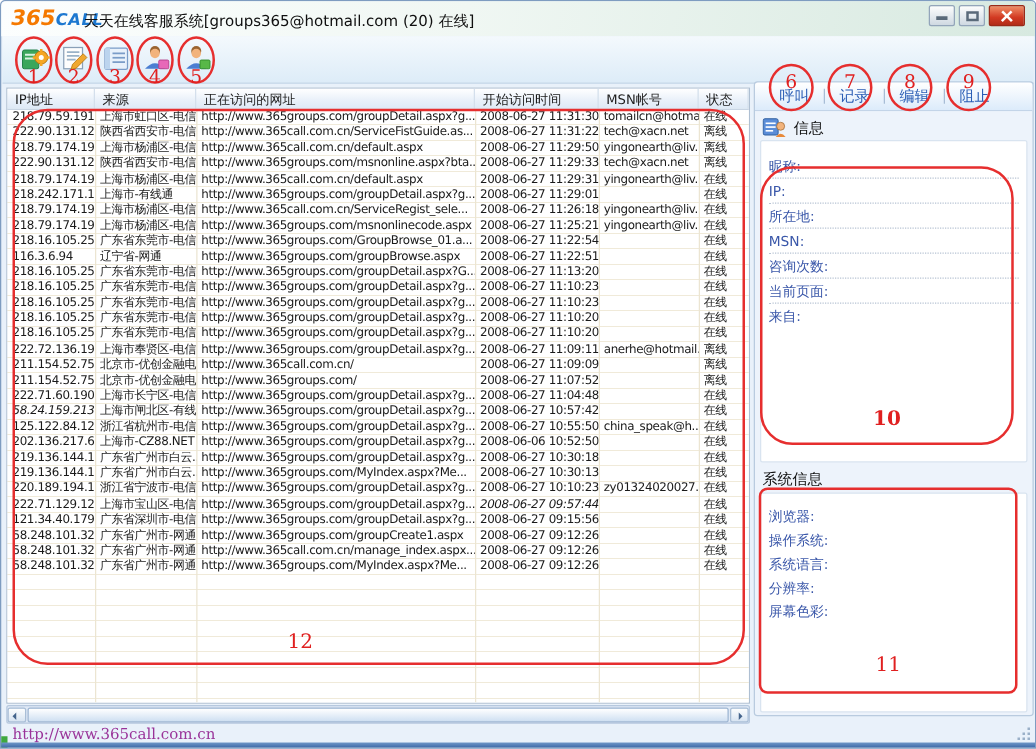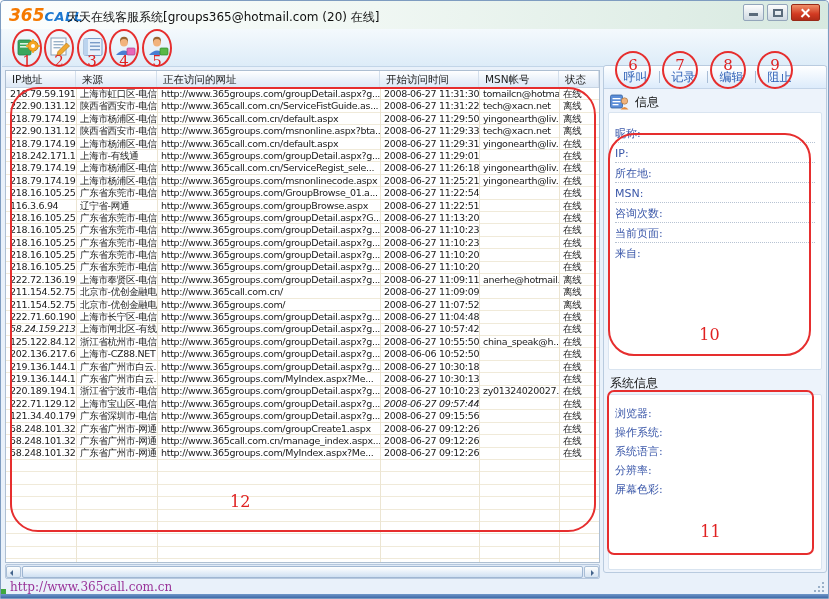--- a/index.html
+++ b/index.html
@@ -94,25 +94,25 @@
   .ann { position:absolute; border:2.5px solid #e62e2e; z-index:60; pointer-events:none; }
   .ann-num { position:absolute; color:#e02020; font-family:"DejaVu Serif","Liberation Serif",serif;
     font-size:15px; }
   .a1,.a2,.a3,.a4,.a5 { top:28px; width:30px; height:38px; border-radius:50%; }
   .a1{left:11px;} .a2{left:43px;} .a3{left:76px;} .a4{left:108px;} .a5{left:141px;}
   .a1 .ann-num,.a2 .ann-num,.a3 .ann-num,.a4 .ann-num,.a5 .ann-num { left:50%; transform:translateX(-50%); top:21px; }
   .a6,.a7,.a8,.a9 { top:50px; width:36px; height:38px; border-radius:50%; }
   .a6{left:614px;} .a7{left:661px;} .a8{left:709px;} .a9{left:756px;}
   .a6 .ann-num,.a7 .ann-num,.a8 .ann-num,.a9 .ann-num { left:50%; transform:translateX(-50%); top:3px; }
   .a10 { left:607px; top:132px; width:203px; height:223px; border-radius:26px; }
-  .a10 .ann-num { left:50%; transform:translateX(-50%); bottom:10px; font-size:16px; }
+  .a10 .ann-num { left:50%; transform:translateX(-50%); bottom:10px; font-size:16px;font-weight:bold; }
   .a11 { left:606px; top:389px; width:207px; height:165px; border-radius:7px; }
   .a11 .ann-num { left:50%; transform:translateX(-50%); bottom:12px; font-size:16px; }
   .a12 { left:9px; top:86px; width:586px; height:445px; border-radius:28px; }
-  .a12 .ann-num { left:218px; bottom:19px; font-size:16px; }
+  .a12 .ann-num { left:218px; bottom:8px; font-size:16px; }
 </style>
 </head>
 <body>
 
 <div class="window">
 
   <div class="titlebar">
     <div class="logo"><span class="l365">365</span><span class="lcall">CALL</span></div>
     <div class="title-text">天天在线客服系统[groups365@hotmail.com  (20) 在线]</div>
     <div class="winbtns">

